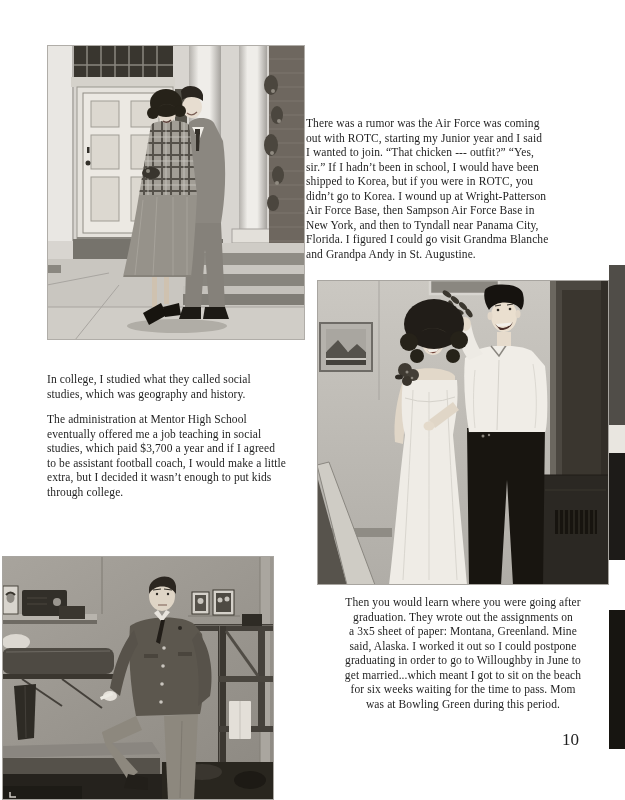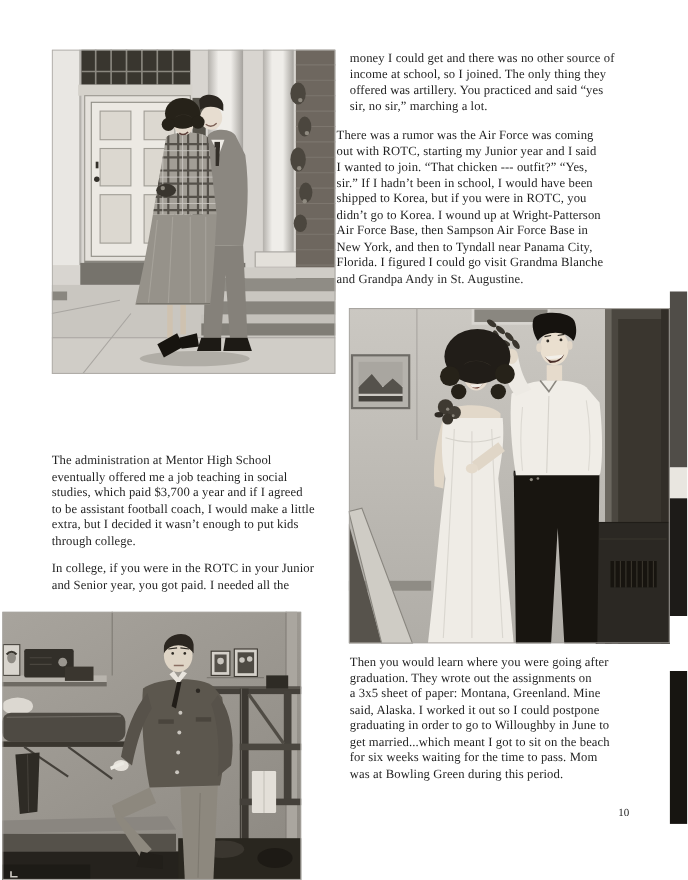--- a/index.html
+++ b/index.html
@@ -7,21 +7,21 @@
     position:relative;width:625px;height:800px;background:#ffffff;
     font-family:"Liberation Serif","DejaVu Serif",serif;
     color:#1f1f1f;overflow:hidden;
   }
   .para{
     position:absolute;margin:0;
     font-size:11.5px;line-height:14.5px;
     white-space:pre-line;letter-spacing:0.1px;
   }
   .pagenum{
-    position:absolute;font-size:10px;line-height:14px;
+    position:absolute;font-size:17px;line-height:14px;
   }
   .photo{position:absolute;margin:0;padding:0;line-height:0;}
   .photo svg{display:block;}
   .edgeband{position:absolute;left:609px;width:16px;}
 </style>
 </head>
 <body>
 
 <div class="page">
 
@@ -408,51 +408,47 @@
         <circle cx="155" cy="38" r="1.2" fill="#2e2a24"></circle>
           <circle cx="166" cy="38" r="1.2" fill="#2e2a24"></circle>
         <path d="M151,34 L159,33 M162,33 L170,34" stroke="#2e2a24" stroke-width="1"></path>
         <path d="M156,49 L165,49" stroke="#8a6f63" stroke-width="1.2"></path>
         <path d="M147,34 C146,20 172,14 174,30 L174,38 C168,28 152,28 147,38 Z" fill="#2b2620"></path>
       </g>
       <rect x="0.5" y="0.5" width="271" height="243" fill="none" stroke="#a8a5a0"></rect>
     </svg>
   </figure>
 
-  <p class="para" style="left:318px;top:46px;width:290px;">money I could get and there was no other source of
-income at school, so I joined. The only thing they
-offered was artillery. You practiced and said “yes
-sir, no sir,” marching a lot.</p>
   <p class="para" style="left:306px;top:116px;width:290px;">There was a rumor was the Air Force was coming
 out with ROTC, starting my Junior year and I said
 I wanted to join. “That chicken --- outfit?” “Yes,
 sir.” If I hadn’t been in school, I would have been
 shipped to Korea, but if you were in ROTC, you
 didn’t go to Korea. I wound up at Wright-Patterson
 Air Force Base, then Sampson Air Force Base in
 New York, and then to Tyndall near Panama City,
 Florida. I figured I could go visit Grandma Blanche
 and Grandpa Andy in St. Augustine.</p>
-  <p class="para" style="left:318px;top:595px;width:290px;">Then you would learn where you were going after
+  <p class="para" style="left:318px;top:595px;width:290px;text-align:center;">Then you would learn where you were going after
 graduation. They wrote out the assignments on
 a 3x5 sheet of paper: Montana, Greenland. Mine
 said, Alaska. I worked it out so I could postpone
 graduating in order to go to Willoughby in June to
 get married...which meant I got to sit on the beach
 for six weeks waiting for the time to pass. Mom
 was at Bowling Green during this period.</p>
 
+  <p class="para" style="left:47px;top:372px;width:270px;">In college, I studied what they called social
+studies, which was geography and history.</p>
   <p class="para" style="left:47px;top:412px;width:270px;">The administration at Mentor High School
 eventually offered me a job teaching in social
 studies, which paid $3,700 a year and if I agreed
 to be assistant football coach, I would make a little
 extra, but I decided it wasn’t enough to put kids
 through college.</p>
-  <p class="para" style="left:47px;top:510px;width:270px;">In college, if you were in the ROTC in your Junior
-and Senior year, you got paid. I needed all the</p>
 
   <div class="pagenum" style="left:562px;top:733px;">10</div>
 
   <div class="edgeband" style="top:265px;height:160px;background:#504d48;"></div>
   <div class="edgeband" style="top:425px;height:28px;background:#e9e6e0;"></div>
   <div class="edgeband" style="top:453px;height:107px;background:#1d1b18;"></div>
   <div class="edgeband" style="top:610px;height:139px;background:#171511;"></div>
 
 </div>
 

